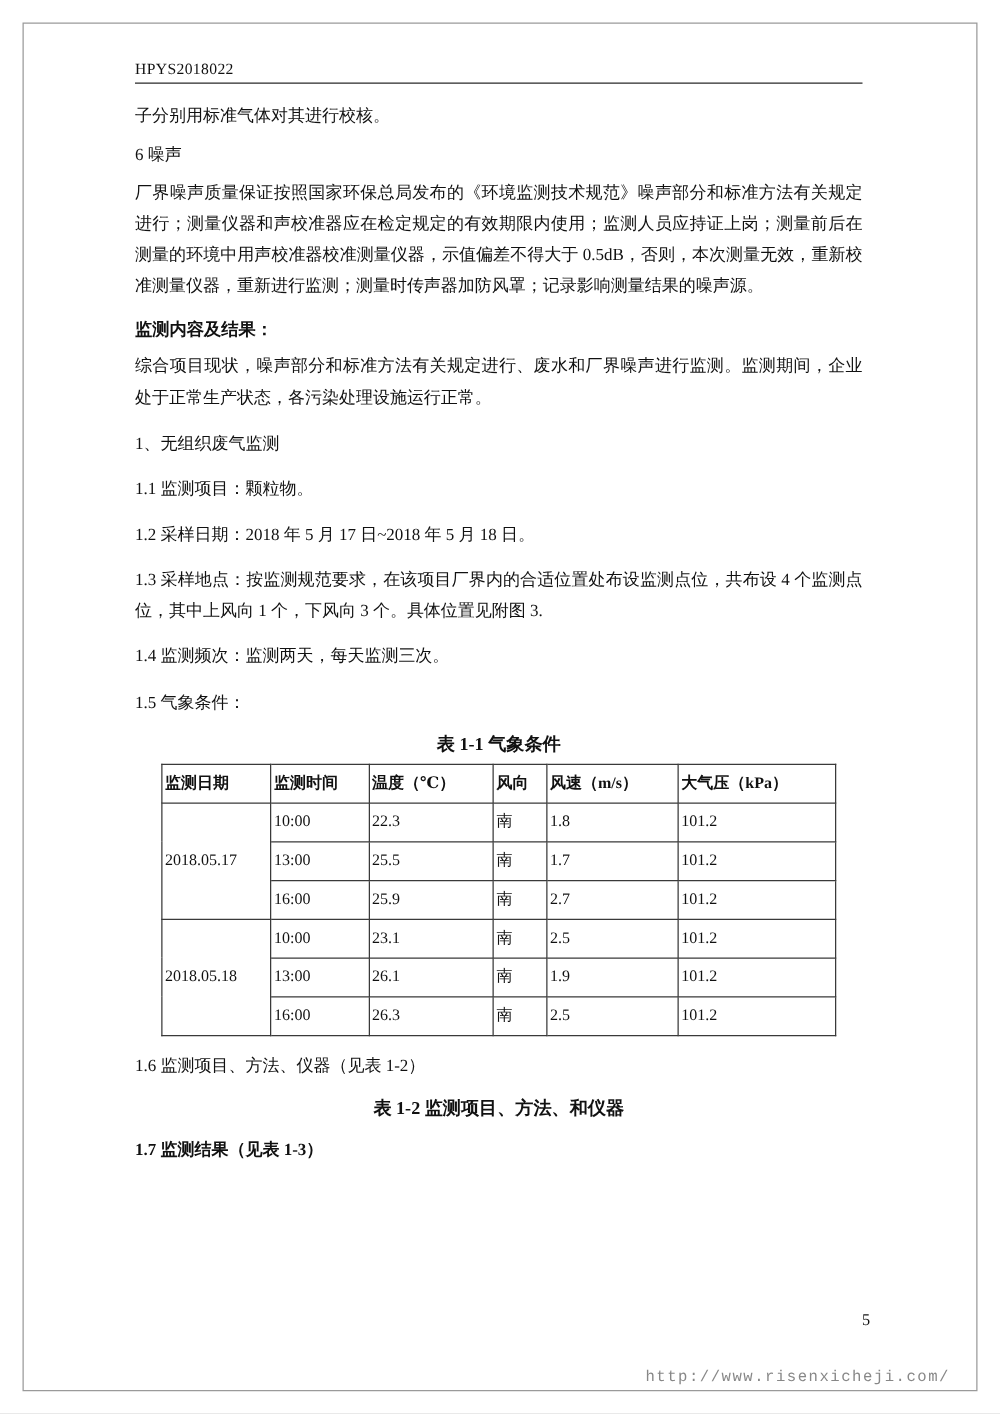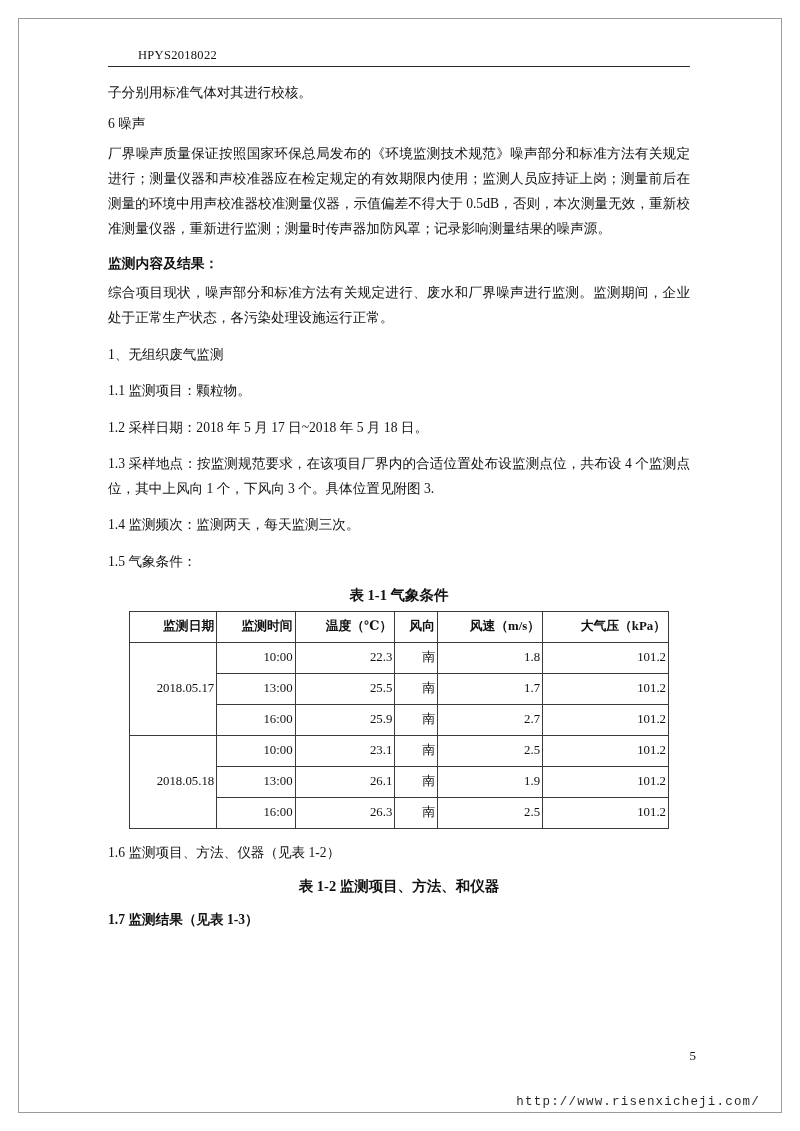--- a/index.html
+++ b/index.html
@@ -32,21 +32,20 @@
     left: 108px;
     top: 48px;
     width: 582px;
   }
   .doc-code {
     font-family: "Liberation Serif", serif;
     font-size: 12.5px;
     color: #111;
     letter-spacing: 0.3px;
     padding-bottom: 3px;
-    margin-left: 30px;
   }
   .rule {
     border-bottom: 1.6px solid #2a2a2a;
     margin-bottom: 14px;
   }
   p.para {
     margin: 0 0 6px 0;
     font-size: 13.6px;
     line-height: 1.82;
     color: #111;
@@ -76,21 +75,21 @@
   }
   table.data {
     border-collapse: collapse;
     margin: 0 auto 4px auto;
     width: 540px;
     font-size: 12.8px;
     color: #111;
   }
   table.data th, table.data td {
     border: 1px solid #3a3a3a;
-    text-align: right;
+    text-align: left;
     padding: 6px 2px;
     font-weight: normal;
     line-height: 1.4;
   }
   table.data th {
     font-weight: bold;
   }
   table.data td.datecell {
     font-family: "Liberation Serif", serif;
   }
@@ -110,21 +109,21 @@
     top: 1048px;
     font-size: 13px;
     color: #111;
   }
   .watermark {
     position: absolute;
     right: 40px;
     bottom: 22px;
     font-family: "Liberation Mono", "DejaVu Sans Mono", monospace;
     font-size: 12.5px;
-    color: #000000;
+    color: #737373;
     letter-spacing: 1.2px;
     opacity: 0.85;
   }
 </style>
 </head>
 <body>
 
 <div class="page">
   <div class="border-frame"></div>
 

